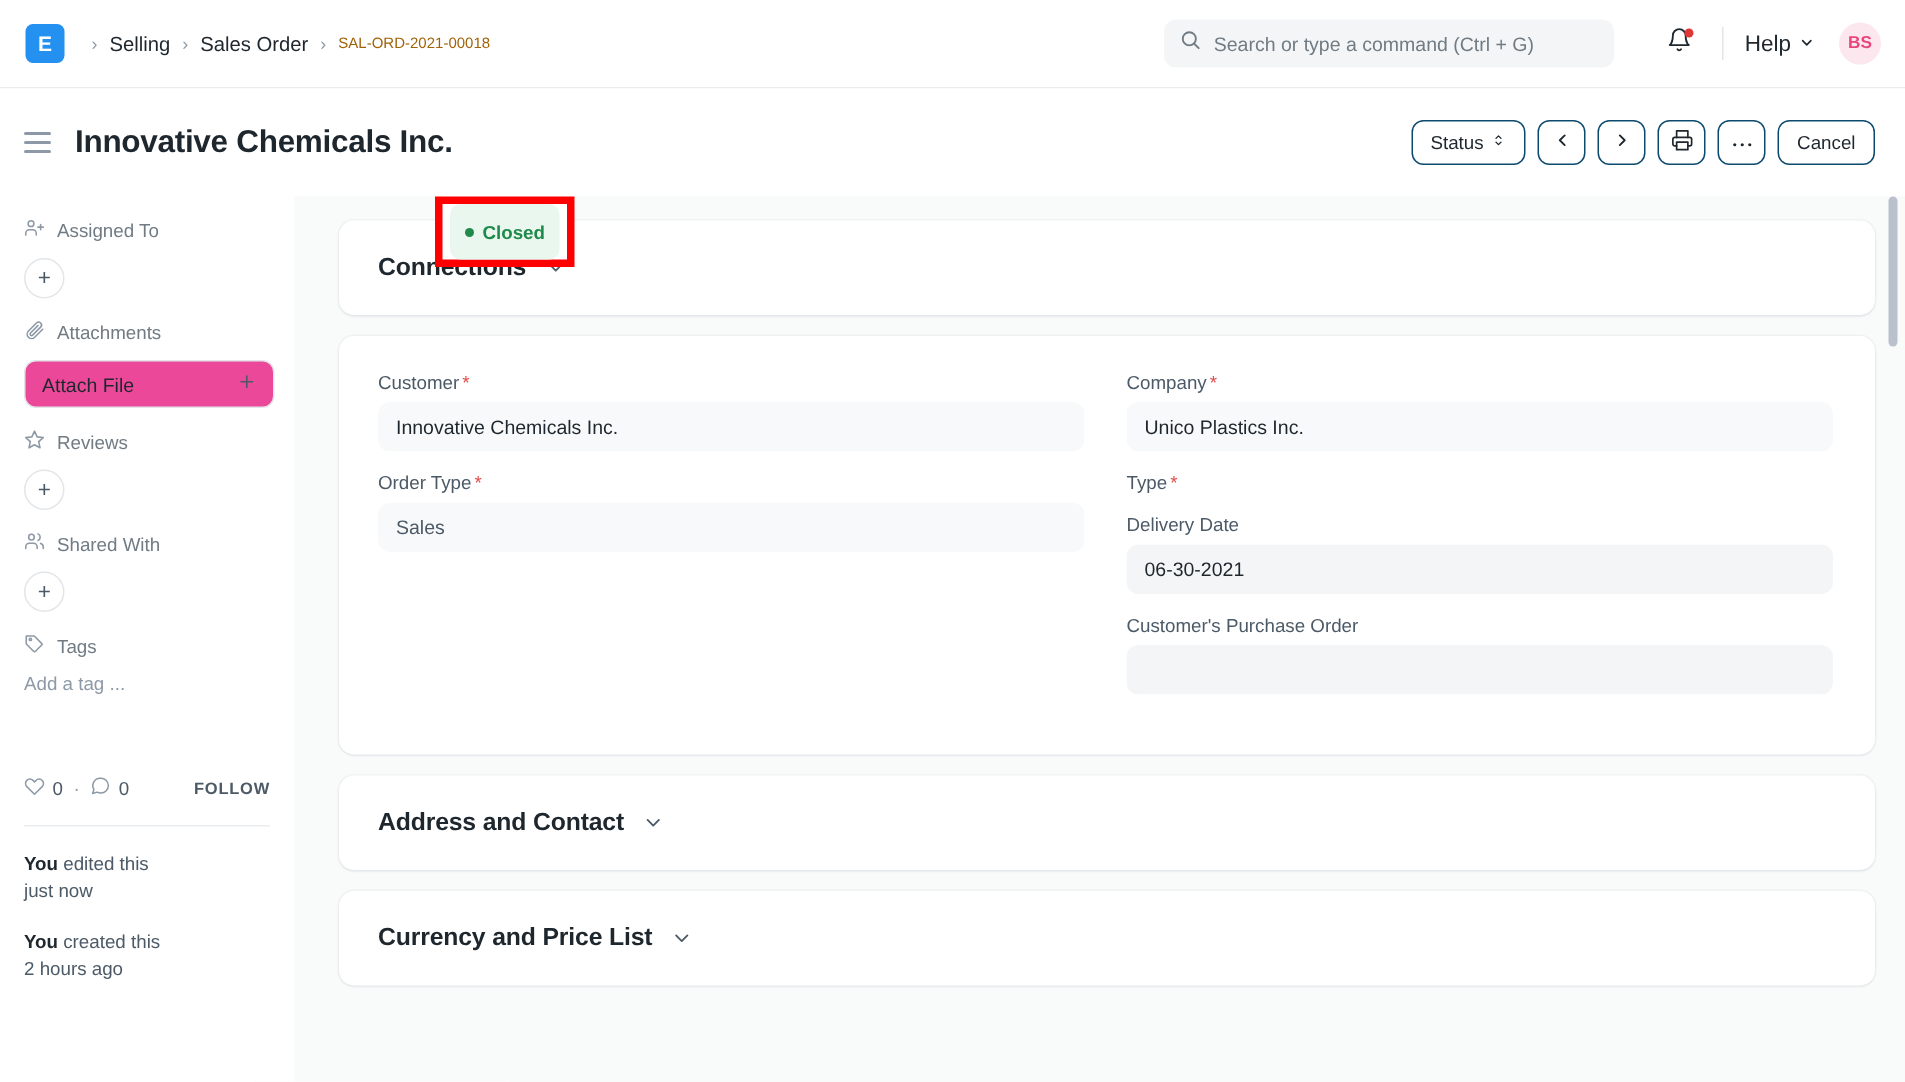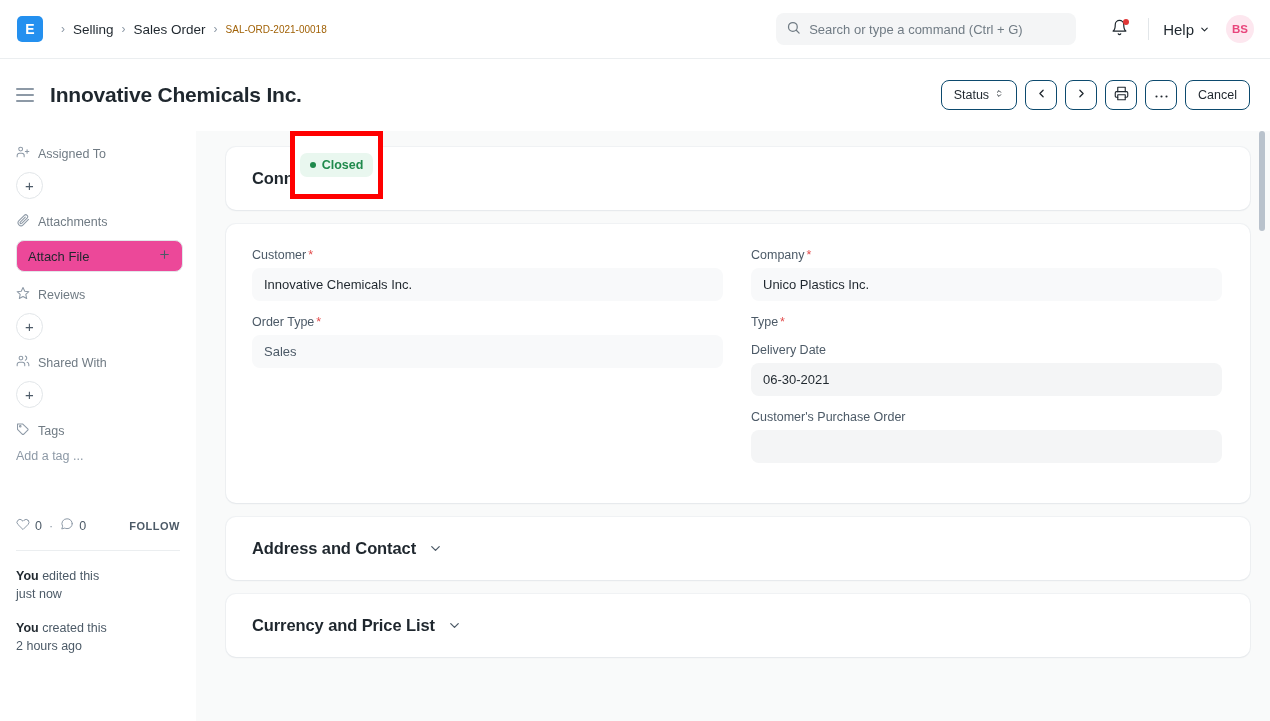--- a/index.html
+++ b/index.html
@@ -125,25 +125,24 @@
     color: #1f272e;
     letter-spacing: -0.2px;
     white-space: nowrap;
   }
 
   .status-highlight {
     position: absolute;
     left: 290px;
     top: 72px;
     width: 93px;
-    height: 68px;
+    height: 47px;
     border: 5px solid #ff0000;
     background: #ffffff;
     display: flex;
-    align-items: center;
     justify-content: center;
     z-index: 5;
   }
   .status-pill {
     display: inline-flex; align-items: center; gap: 6px;
     background: #e9f7ef;
     border-radius: 7px;
     padding: 5px 10px;
     font-size: 12.5px;
     font-weight: 600;

